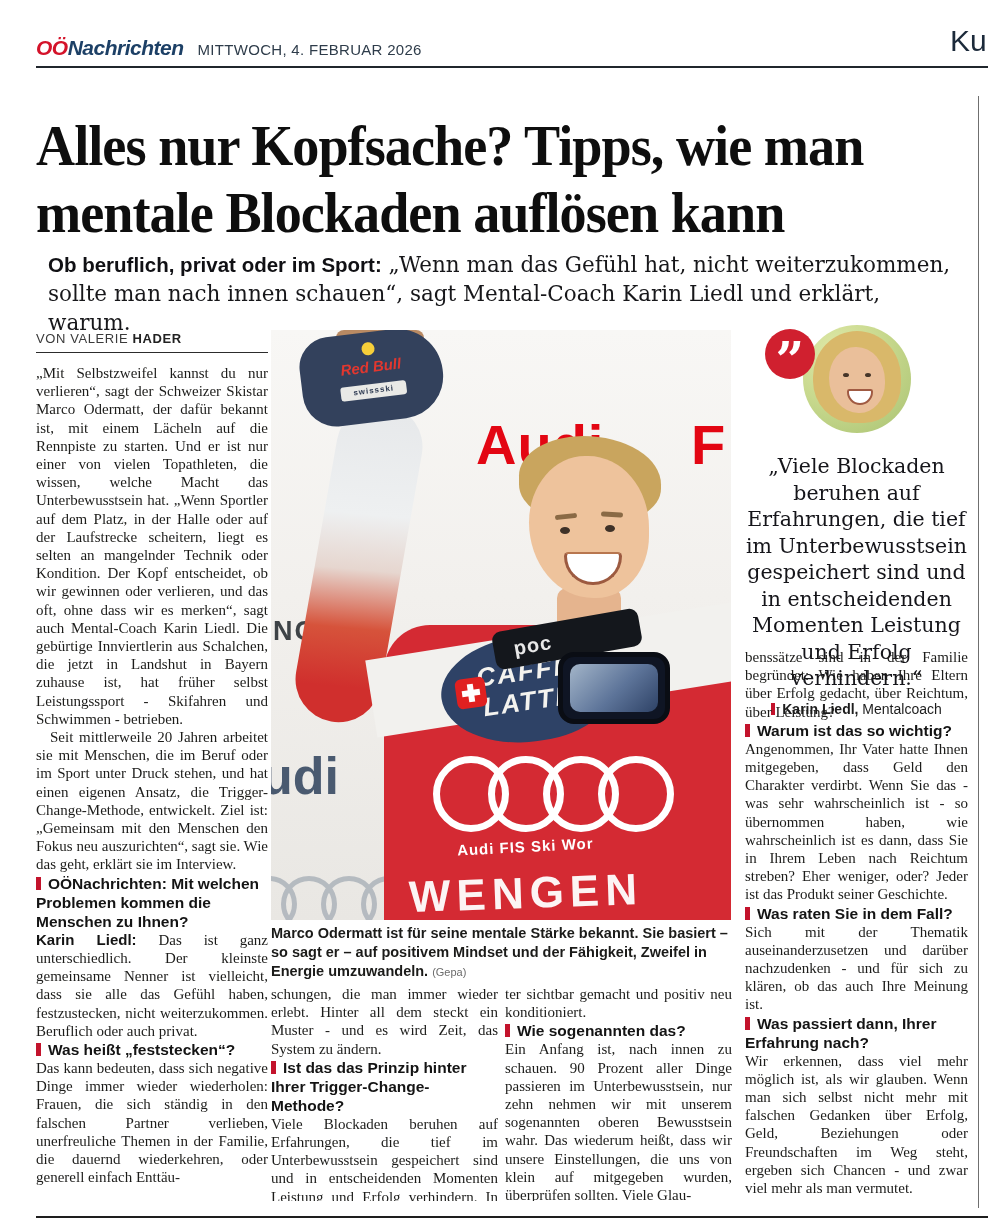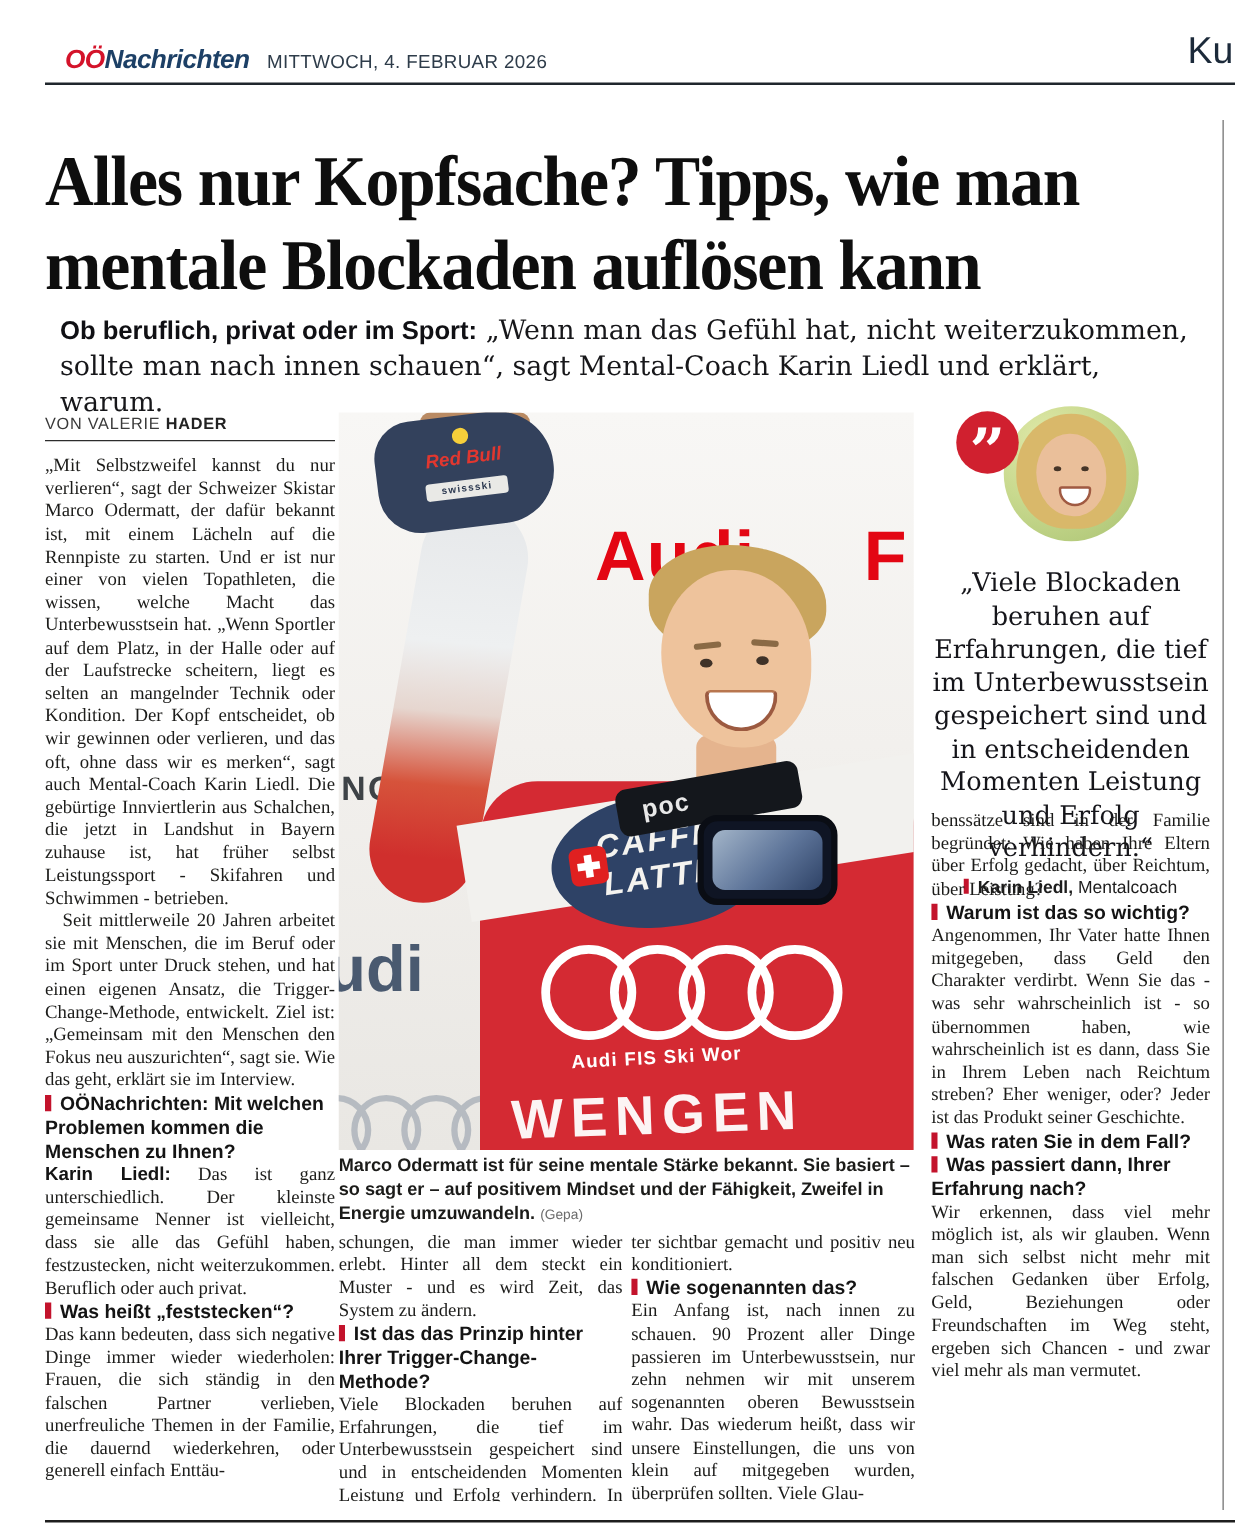--- a/index.html
+++ b/index.html
@@ -1,19 +1,19 @@
 <!DOCTYPE html>
 <html lang="de"><head>
 <meta charset="utf-8">
 <style>
   html,body{margin:0;padding:0;background:#fff;}
   .page{position:relative;width:988px;height:1230px;background:#fff;overflow:hidden;
         font-family:"Liberation Serif",serif;color:#1c1c1a;}
   
-  .masthead{position:absolute;left:36px;top:36px;display:flex;align-items:baseline;margin-left:16px;}
+  .masthead{position:absolute;left:36px;top:36px;display:flex;align-items:baseline;}
   .logo-oo{font:italic 700 21px "Liberation Sans",sans-serif;color:#d4132a;letter-spacing:-.5px;}
   .logo-name{font:italic 700 21px "Liberation Sans",sans-serif;color:#1d4066;letter-spacing:-.5px;}
   .issue-date{font:400 15px "Liberation Sans",sans-serif;color:#2e3c4a;margin-left:14px;letter-spacing:.3px;}
   .next-section{position:absolute;left:950px;top:24px;font:400 30px "Liberation Sans",sans-serif;color:#1c2a3a;}
   .header-rule{position:absolute;left:36px;top:66px;width:952px;border-top:2px solid #20262c;}
   .right-rule{position:absolute;left:978px;top:96px;height:1112px;border-left:1px solid #6f6f6f;}
   .bottom-rule{position:absolute;left:36px;top:1216px;width:952px;border-top:2px solid #1e1e1e;}
   
   .headline{position:absolute;left:36px;top:112px;width:980px;
             font:700 57px/67px "Liberation Serif",serif;color:#0e0e0e;letter-spacing:-1px;
@@ -239,17 +239,18 @@
     </div>
     <div class="pull-quote">„Viele Blockaden beruhen auf Erfahrungen, die tief im Unterbewusstsein gespeichert sind und in entscheidenden Momenten Leistung und Erfolg verhindern.“</div>
     <div class="attribution"><span class="qb"></span><b>Karin Liedl,</b><span> Mentalcoach</span></div>
   </div>
 
   <div class="col" id="col4-body">
     <p>benssätze sind in der Familie begründet: Wie haben Ihre Eltern über Erfolg gedacht, über Reichtum, über Leistung?</p>
     <p class="q"><span class="qb"></span><span>Warum ist das so wichtig?</span></p>
     <p>Angenommen, Ihr Vater hatte Ihnen mitgegeben, dass Geld den Charakter verdirbt. Wenn Sie das - was sehr wahrscheinlich ist - so übernommen haben, wie wahrscheinlich ist es dann, dass Sie in Ihrem Leben nach Reichtum streben? Eher weniger, oder? Jeder ist das Produkt seiner Geschichte.</p>
     <p class="q"><span class="qb"></span><span>Was raten Sie in dem Fall?</span></p>
+    <p>Sich mit der Thematik auseinanderzusetzen und darüber nachzudenken - und für sich zu klären, ob das auch Ihre Meinung ist.</p>
     <p class="q"><span class="qb"></span><span>Was passiert dann, Ihrer Erfahrung nach?</span></p>
     <p>Wir erkennen, dass viel mehr möglich ist, als wir glauben. Wenn man sich selbst nicht mehr mit falschen Gedanken über Erfolg, Geld, Beziehungen oder Freundschaften im Weg steht, ergeben sich Chancen - und zwar viel mehr als man vermutet.</p>
   </div>
 
 </div>
 
 </body></html>

